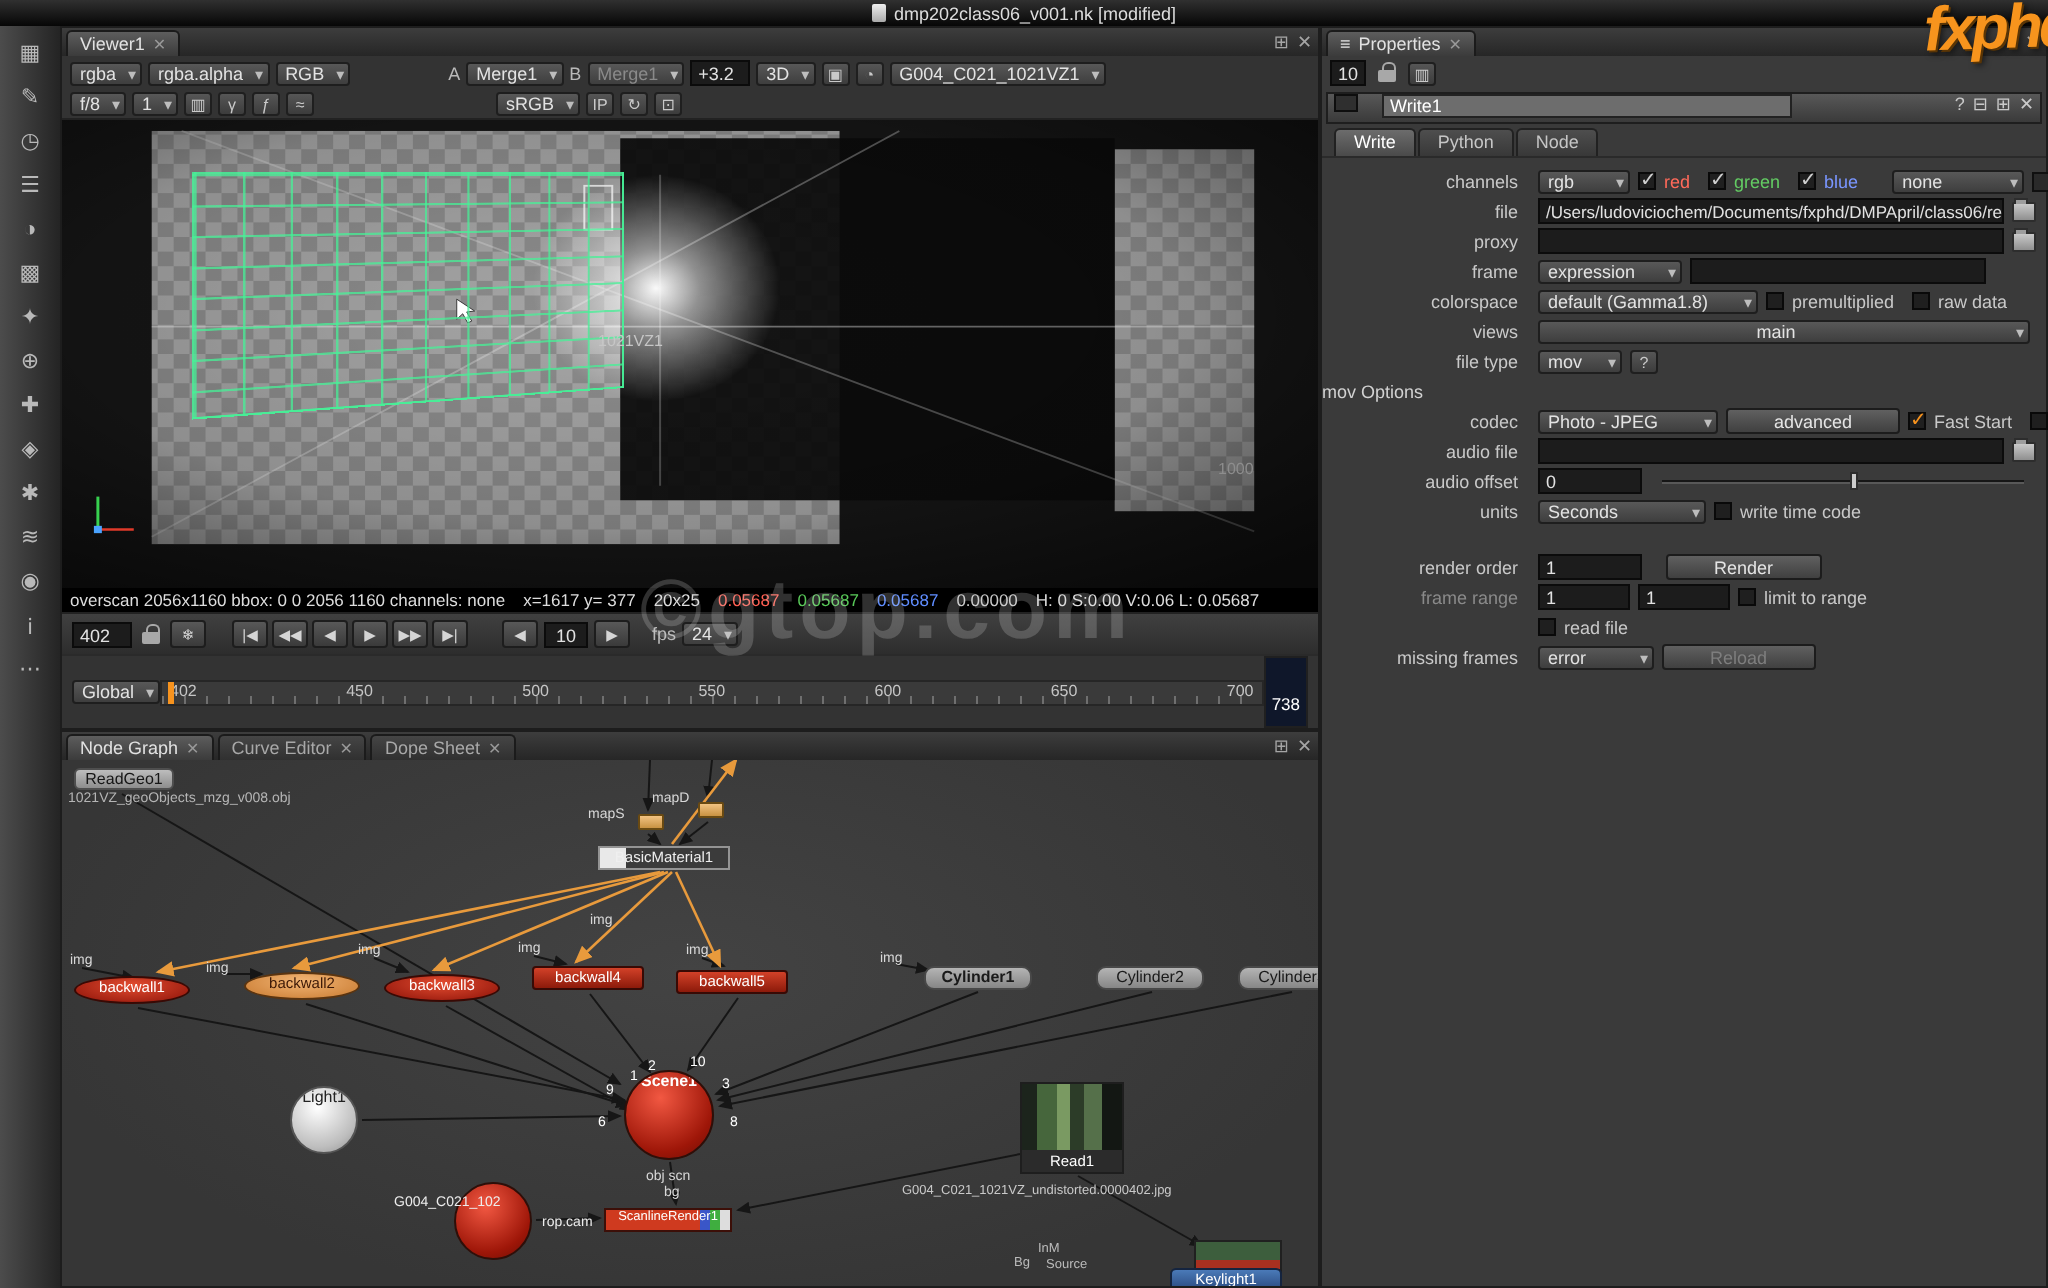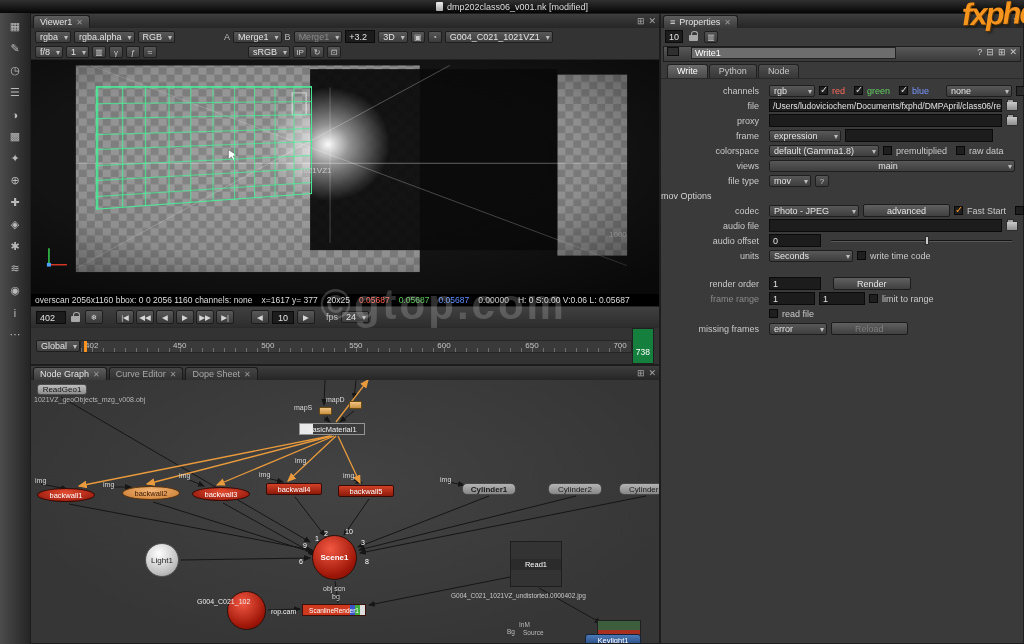--- a/index.html
+++ b/index.html
@@ -48,40 +48,40 @@
 .viewport svg.scene{position:absolute;inset:0;width:100%;height:100%}
 .grid-plane{position:absolute;left:85px;top:26px;width:196px;height:108px;background:repeating-linear-gradient(to right,rgba(70,240,150,.75) 0 1px,transparent 1px 19.6px),repeating-linear-gradient(to bottom,rgba(70,240,150,.75) 0 1px,transparent 1px 13.5px);border:1px solid rgba(70,240,150,.85);transform:perspective(420px) rotateY(16deg) skewY(-2deg);transform-origin:100% 50%;z-index:3}
 .vp-label{position:absolute;z-index:4;color:#c6c6c6;white-space:nowrap}
 .statusbar{flex:0 0 12px;background:#000;display:flex;align-items:center;gap:9px;padding:0 4px;font-size:8.5px;color:#ddd;white-space:nowrap;overflow:hidden}
 .sv-r{color:#ff5f52}.sv-g{color:#58c858}.sv-b{color:#5f8dff}.sv-a{color:#c8c8c8}
 .timerow{flex:0 0 21px;background:linear-gradient(#404040,#2d2d2d);display:flex;align-items:center;gap:3px;padding:0 5px;border-top:1px solid #222}
 .trbtn{background:linear-gradient(#585858,#3a3a3a);border:1px solid #1d1d1d;border-radius:2px;height:14px;min-width:18px;text-align:center;line-height:13px;color:#d5d5d5;font-size:7.5px;flex-shrink:0}
 .rangerow{flex:0 0 17px;background:#333;display:flex;align-items:center;gap:0;padding:0 5px;border-top:1px solid #2a2a2a}
 .ruler{flex:1;position:relative;height:13px;background:repeating-linear-gradient(to right,#6f6f6f 0 1px,transparent 1px 11px) 0 100%/100% 4px no-repeat,#3a3a3a;display:flex;justify-content:space-between;align-items:flex-start;color:#c5c5c5;font-size:8px;padding:0 4px;border:1px solid #262626;overflow:hidden}
 .curmark{position:absolute;left:3px;top:0;width:3px;height:13px;background:#f7931e}
-.endbox{background:#15803d;border:1px solid #202020;padding:17px 3px;height:13px;line-height:12px;color:#fff;font-size:8.5px;flex-shrink:0}
+.endbox{background:#0f172a;border:1px solid #202020;padding:17px 3px;height:13px;line-height:12px;color:#fff;font-size:8.5px;flex-shrink:0}
 
 
 .ngraph{position:absolute;left:30px;top:365px;width:630px;height:279px;background:#333;border:1px solid #1d1d1d;display:flex;flex-direction:column}
 .ng-content{flex:1;position:relative;background:radial-gradient(ellipse at 50% 40%,#434343,#363636 75%);overflow:hidden}
 #ng-edges{position:absolute;inset:0;z-index:1}
-.node{position:absolute;display:flex;align-items:center;justify-content:center;font-size:7.5px;color:#fff;z-index:3;white-space:nowrap;overflow:hidden}
+.node{position:absolute;display:flex;justify-content:center;font-size:7.5px;color:#fff;z-index:3;white-space:nowrap;overflow:hidden}
 .tab-gray{background:linear-gradient(#bdbdbd,#8d8d8d);color:#161616;border-radius:3px;border:1px solid #4e4e4e;font-size:8px}
 .ellipse-red{background:radial-gradient(ellipse at 50% 30%,#e34c30,#8c1208);border-radius:50%;border:1px solid #380a05}
 .ellipse-orange{background:radial-gradient(ellipse at 50% 30%,#f2b575,#c87a30);border-radius:50%;border:1px solid #5a3410;color:#3c1806}
 .rect-red{background:linear-gradient(#d24128,#8c1a0a);border-radius:2px;border:1px solid #380a05}
 .rect-gray{background:linear-gradient(#b4b4b4,#868686);color:#1a1a1a;border-radius:5px;border:1px solid #484848;font-size:8px}
 .circle-red{background:radial-gradient(circle at 40% 30%,#f25842,#9e1608 68%,#6a0d04);border-radius:50%;border:1px solid #2e0f09;font-size:8px;font-weight:bold}
 .circle-light{background:radial-gradient(circle at 40% 30%,#fff,#bdbdbd 68%,#8d8d8d);border-radius:50%;color:#222;font-size:8px;border:1px solid #555}
 .small-orange{background:linear-gradient(#f2c382,#c89242);border:1px solid #6a4a12;border-radius:1px}
 .material{background:linear-gradient(90deg,#e9e9e9 0 13px,#3b3b3b 13px);border:1px solid #949494;color:#efefef}
 .render{background:linear-gradient(90deg,#cf3a1f 0 76%,#3a56c8 76% 84%,#3fae3f 84% 92%,#ddd 92%);border:1px solid #3c0f08;font-size:6.5px}
 .keylight{background:linear-gradient(#4a7ab8,#2a4a80);border-radius:3px;border:1px solid #14243f}
 .thumb-stripes{background:linear-gradient(#3d5e3d 0 42%,#a83020 42% 62%,#1e1e1e 62%);border:1px solid #202020}
-.read{flex-direction:row;padding:0;border:1px solid #1e1e1e;background:#333}
+.read{flex-direction:column;padding:0;border:1px solid #1e1e1e;background:#333}
 .read .thumb{width:100%;flex:1;background:linear-gradient(90deg,#1c241c 0 15%,#46663c 15% 35%,#7a9a62 35% 48%,#2c3c28 48% 62%,#55704a 62% 80%,#131713 80%)}
 .read .nlabel{height:11px;line-height:11px;background:#2b2b2b;width:100%;text-align:center}
 .ng-label{position:absolute;z-index:4;white-space:nowrap;color:#d8d8d8}
 
 
 .props{position:absolute;left:660px;top:13px;width:364px;height:631px;background:#3a3a3a;border:1px solid #1d1d1d;display:flex;flex-direction:column}
 .ptool{flex:0 0 17px;display:flex;align-items:center;gap:4px;padding:0 4px}
 .pheader{flex:0 0 16px;margin:1px 2px 0;background:linear-gradient(#585858,#3a3a3a);border:1px solid #1e1e1e;display:flex;align-items:flex-start;gap:12px;padding:0 3px}
 .swatch{width:12px;height:9px;background:#2f2f2f;border:1px solid #0e0e0e;flex-shrink:0}
 .namefield{flex:1;background:#6d6d6d;border:1px solid #222;height:12px;line-height:11px;color:#fff;padding:0 3px;max-width:205px}

